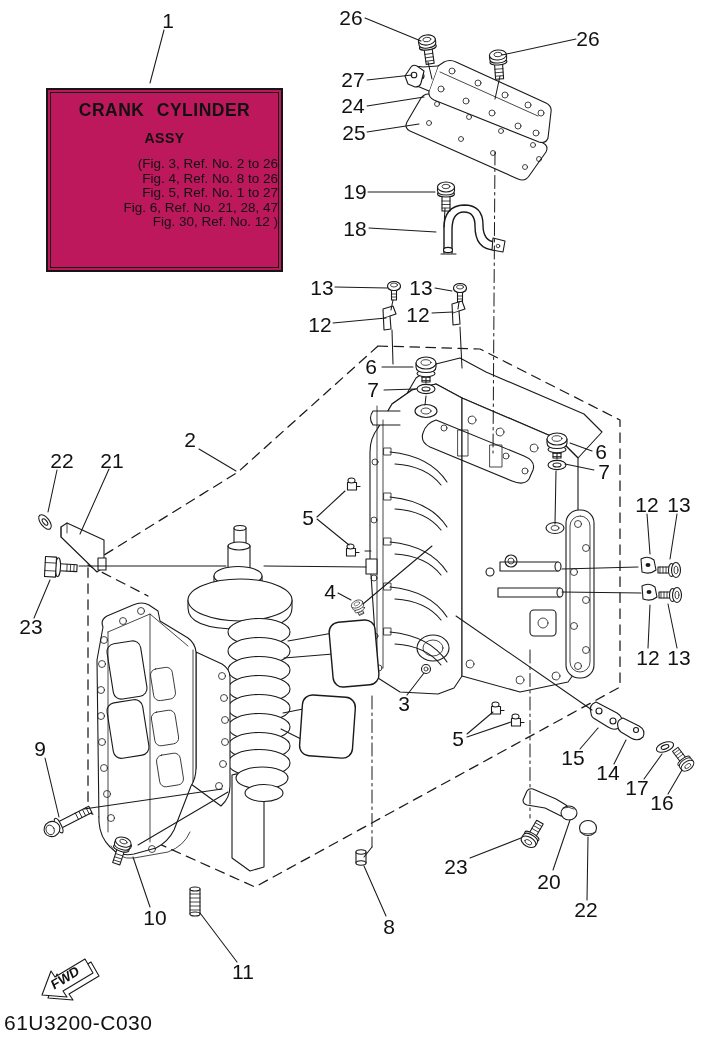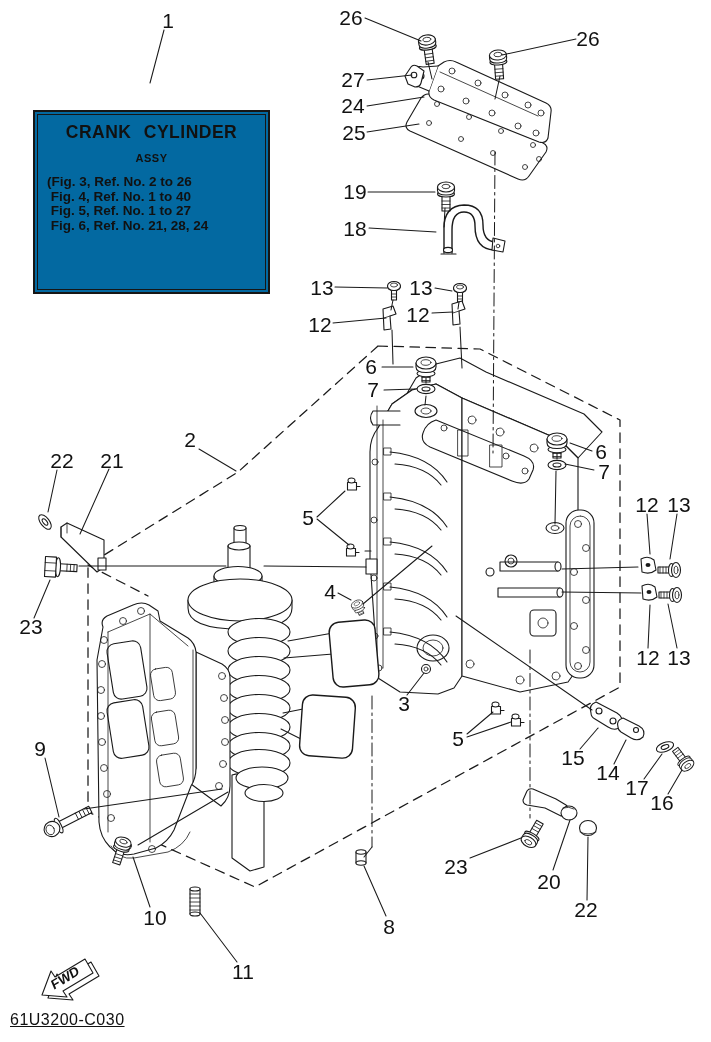--- a/index.html
+++ b/index.html
@@ -9,29 +9,29 @@
   svg *{stroke-linecap:round;stroke-linejoin:round;}
   .s{stroke:#1a1a1a;fill:none;stroke-width:1.1;}
   .sf{stroke:#1a1a1a;fill:#ffffff;stroke-width:1.1;}
   .sw{stroke-width:1.4;}
   .thin{stroke-width:0.8;}
   .ln{stroke:#1a1a1a;stroke-width:1.05;fill:none;}
   .cl{stroke:#1a1a1a;stroke-width:1;fill:none;stroke-dasharray:13,4,2.5,4;}
   .dash{stroke:#1a1a1a;stroke-width:1.25;fill:none;stroke-dasharray:9.5,6.5;}
   .co{font-family:"Liberation Sans",sans-serif;font-size:21px;fill:#111;text-anchor:middle;}
   .fwdtxt{font-family:"Liberation Sans",sans-serif;font-size:13.5px;font-weight:700;fill:#111;text-anchor:middle;}
-  .title-box{position:absolute;left:33px;top:88px;width:229px;height:176px;
-             border:2px solid #161616;padding:2px;box-sizing:content-box;background:#0369a1;margin-top:22px;}
+  .title-box{position:absolute;left:46px;top:88px;width:229px;height:176px;
+             border:2px solid #161616;padding:2px;box-sizing:content-box;background:#be185d;}
   .title-box-inner{border:1.5px solid #161616;width:100%;height:100%;box-sizing:border-box;
              text-align:center;padding-top:7px;}
   .tb-title{font-size:17.5px;font-weight:700;letter-spacing:.5px;word-spacing:7px;}
-  .tb-sub{font-size:11px;font-weight:700;margin-top:9px;letter-spacing:.5px;}
-  .tb-refs{margin-top:11px;text-align:left;padding-left:9px;font-size:13.5px;font-weight:700;
+  .tb-sub{font-size:14px;font-weight:700;margin-top:9px;letter-spacing:.5px;}
+  .tb-refs{margin-top:11px;text-align:right;padding-left:9px;font-size:13.5px;font-weight:400;
            line-height:14.5px;white-space:pre;letter-spacing:0;}
-  .part-number{position:absolute;left:10px;top:1011px;font-size:16px;letter-spacing:.5px;text-decoration:underline;}
+  .part-number{position:absolute;left:4px;top:1011px;font-size:21px;letter-spacing:.5px;}
 </style>
 </head>
 <body>
 
 <div class="stage">
 
   <svg id="art" width="711" height="1042" viewBox="0 0 711 1042">
 
     <defs>
       <g id="boltD">
@@ -470,18 +470,18 @@
         <text x="40" y="756" class="co">9</text>
         <text x="155" y="925" class="co">10</text>
         <text x="243" y="979" class="co">11</text>
       </g>
   </svg>
 
   <div class="title-box">
     <div class="title-box-inner">
       <div class="tb-title">CRANK CYLINDER</div>
       <div class="tb-sub">ASSY</div>
-      <div class="tb-refs" id="fig-refs"><div>(Fig. 3, Ref. No. 2 to 26</div><div> Fig. 4, Ref. No. 1 to 40</div><div> Fig. 5, Ref. No. 1 to 27</div><div> Fig. 6, Ref. No. 21, 28, 24</div></div>
+      <div class="tb-refs" id="fig-refs"><div>(Fig. 3, Ref. No. 2 to 26</div><div> Fig. 4, Ref. No. 8 to 26</div><div> Fig. 5, Ref. No. 1 to 27</div><div> Fig. 6, Ref. No. 21, 28, 47</div><div> Fig. 30, Ref. No. 12 )</div></div>
     </div>
   </div>
 
   <div class="part-number">61U3200-C030</div>
 </div>
 
 </body></html>

